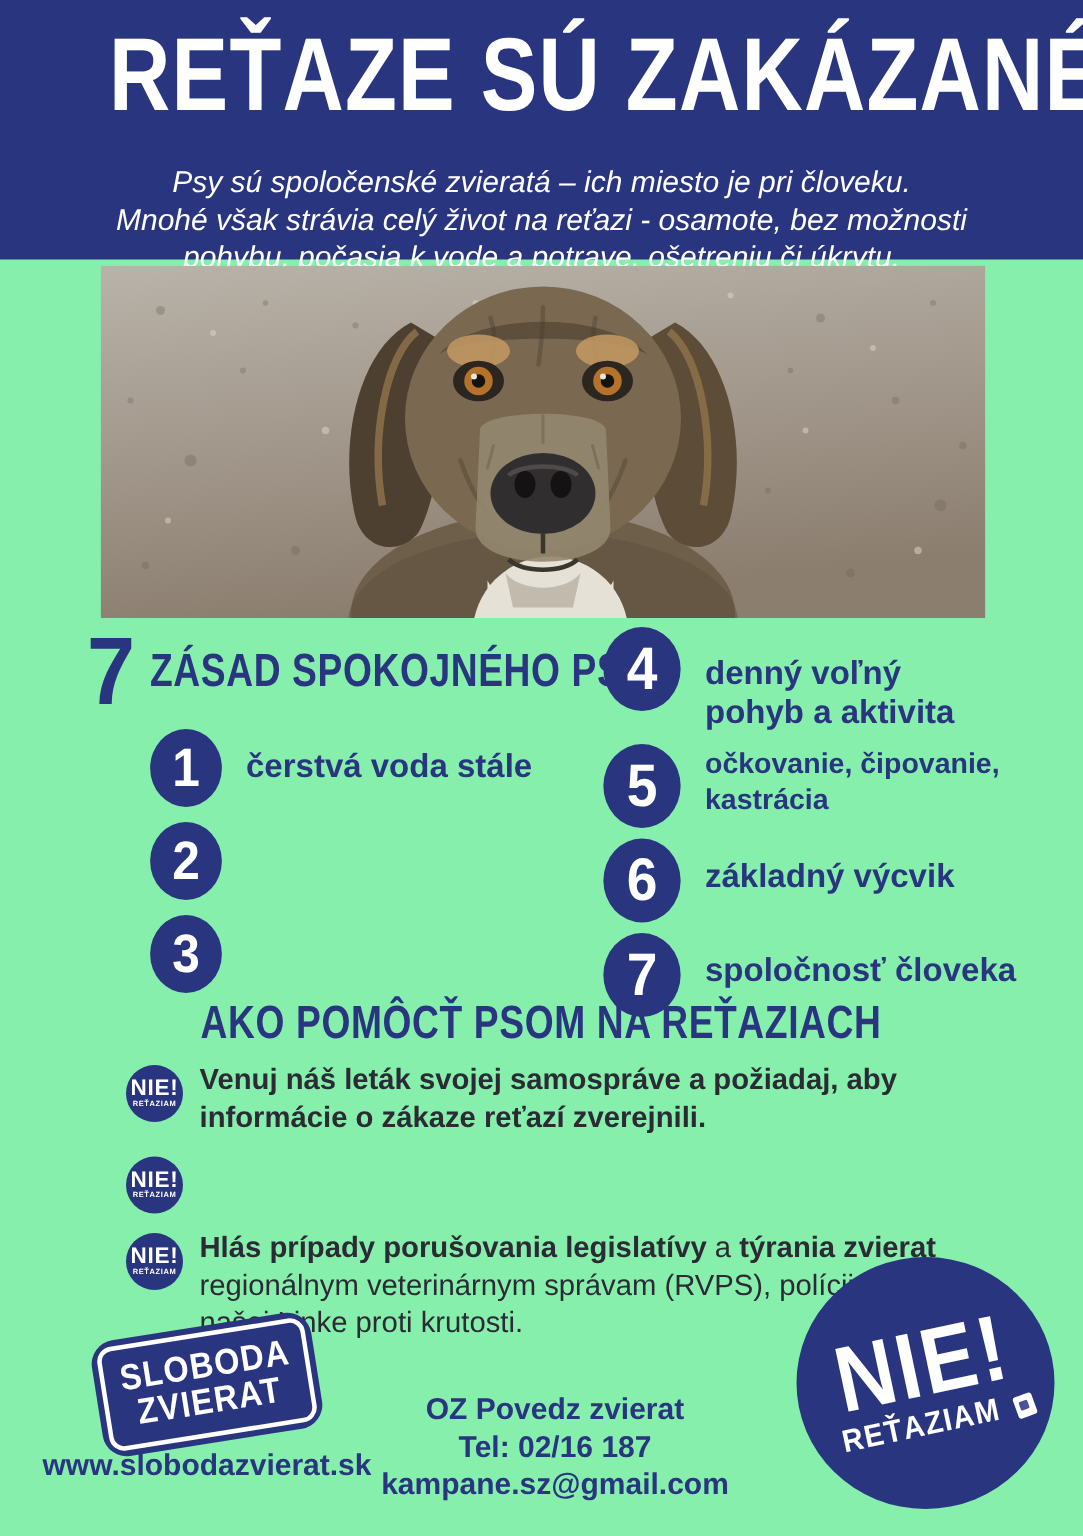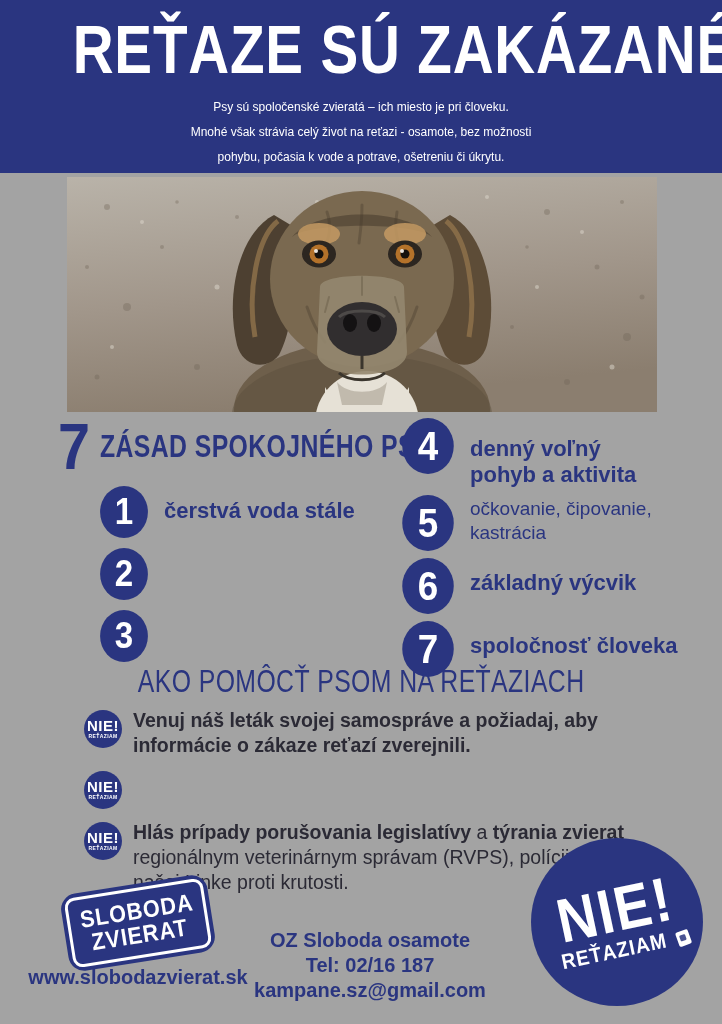--- a/index.html
+++ b/index.html
@@ -1,27 +1,27 @@
 <!DOCTYPE html>
 <html lang="sk"><head>
 <meta charset="utf-8">
 <style>
   html,body{margin:0;padding:0;background:#e8e8e8;}
   .page{
-    position:relative;width:722px;height:1024px;background:#a3a3a3;
+    position:relative;width:722px;height:1024px;background:#86efac;
     font-family:"Liberation Sans",sans-serif;overflow:hidden;margin:0 auto;
   }
   
   .hdr{position:absolute;top:0;left:0;width:722px;height:173px;background:#2a3580;text-align:center;}
   .hdr-title{
     margin-top:10px;color:#ffffff;font-weight:bold;font-size:69px;line-height:80px;
     letter-spacing:1px;white-space:nowrap;
   }
   .hdr-title .cond{display:inline-block;transform:scaleX(.82);transform-origin:center;}
-  .hdr-sub{color:#ffffff;font-size:12px;line-height:25px;margin-top:5px;}
+  .hdr-sub{color:#ffffff;font-size:20px;line-height:25px;margin-top:20px;font-style:italic;}
   
   .photo{position:absolute;top:177px;left:67px;width:590px;height:235px;overflow:hidden;}
   .photo svg{display:block;}
   
   .principles{position:absolute;top:418px;left:58px;width:648px;display:flex;}
   .pcol-left{width:342px;}
   .pcol-right{width:306px;display:flex;flex-direction:column;gap:7px;}
   .phead{display:flex;align-items:flex-start;}
   .big7{
     color:#2a3580;font-weight:bold;font-size:64px;line-height:58px;
@@ -37,26 +37,26 @@
     flex:0 0 auto;width:52px;height:52px;border-radius:50%;background:#2a3580;color:#ffffff;
     font-weight:bold;font-size:36px;display:flex;align-items:center;justify-content:center;
     transform:scaleX(.92);
   }
   .pcol-right .pnum{width:56px;height:56px;font-size:40px;}
   .ptext{margin-left:14px;color:#2a3580;font-size:21px;line-height:26px;padding-top:12px;}
   .pitem.two .ptext{padding-top:2px;}
   .pitem.tall .ptext{padding-top:0;}
   .ptext .b{font-weight:bold;font-size:22px;margin-top:16px;}
   .ptext .r{font-weight:normal;font-size:21px;}
-  .ptext .sub-line{display:block;font-weight:normal;font-size:19px;line-height:24px;}
+  .ptext .sub-line{display:block;font-weight:bold;font-size:19px;line-height:24px;}
   .wrap-narrow{max-width:190px;display:inline-block;}
   
   .help{position:absolute;top:664px;left:0;width:722px;}
   .help-h{
-    text-align:center;color:#2a3580;font-weight:normal;font-size:31px;letter-spacing:.5px;white-space:nowrap;
+    text-align:center;color:#2a3580;font-weight:bold;font-size:31px;letter-spacing:.5px;white-space:nowrap;
   }
   .help-h .cond{display:inline-block;transform:scaleX(.8);transform-origin:center;}
   .bullets{margin:8px 0 0 84px;display:flex;flex-direction:column;gap:11px;}
   .bullet{display:flex;align-items:flex-start;}
   .mini-badge{
     flex:0 0 auto;width:38px;height:38px;border-radius:50%;background:#2a3580;color:#ffffff;
     display:flex;flex-direction:column;align-items:center;justify-content:center;margin-top:2px;
   }
   .mb-1{font-weight:bold;font-size:15px;line-height:14px;letter-spacing:.5px;}
   .mb-2{font-weight:bold;font-size:5px;line-height:6px;letter-spacing:.4px;}
@@ -279,21 +279,21 @@
   </div>
 
   <div class="stamp-logo">
     <div class="stamp-inner">
       <span class="stamp-line">SLOBODA</span>
       <span class="stamp-line">ZVIERAT</span>
     </div>
   </div>
   <div class="website">www.slobodazvierat.sk</div>
   <div class="contact">
-    <div>OZ Sloboda osamote</div>
+    <div>OZ Povedz zvierat</div>
     <div>Tel: 02/16 187</div>
     <div>kampane.sz@gmail.com</div>
   </div>
   <div class="big-badge">
     <div class="big-badge-inner">
       <span class="bb-1">NIE!</span>
       <span class="bb-2">REŤAZIAM</span><span class="bb-sq"></span>
     </div>
   </div>
 

